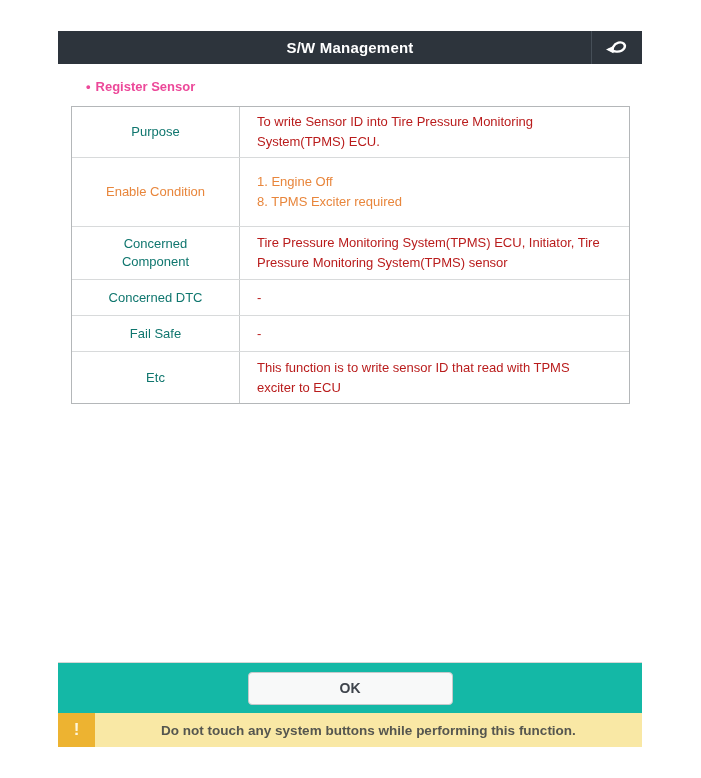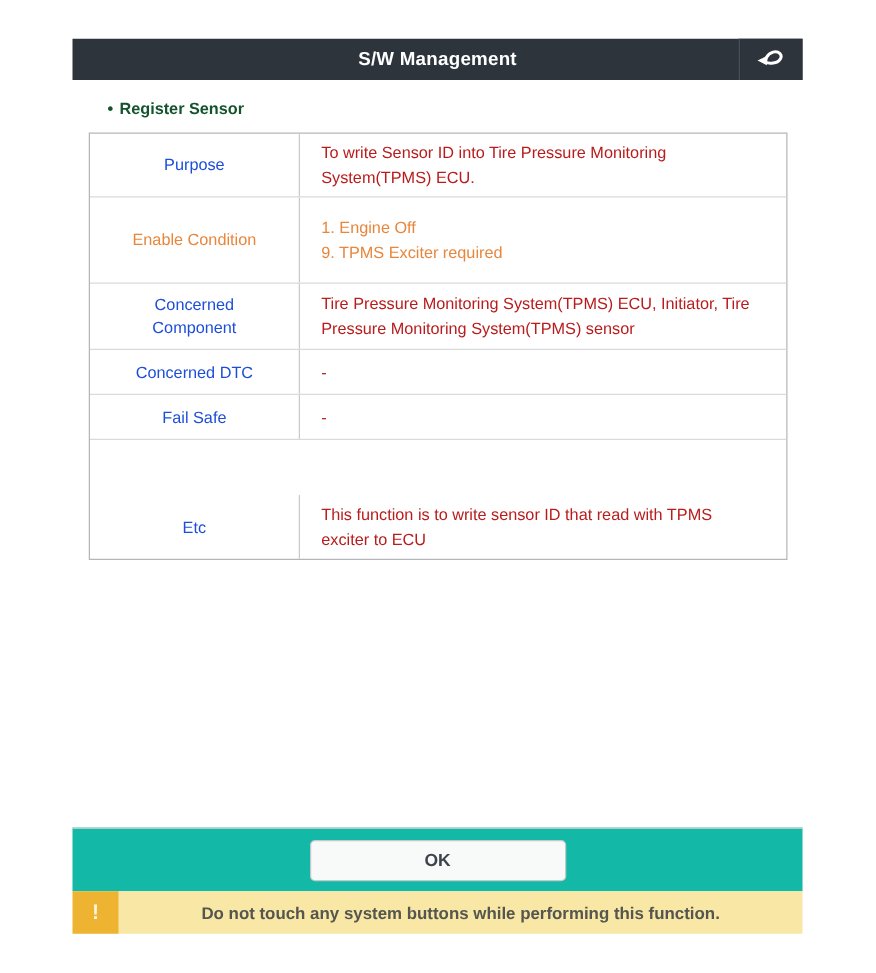--- a/index.html
+++ b/index.html
@@ -24,43 +24,43 @@
   }
   .header-back {
     position: absolute; right: 0; top: 0; width: 50px; height: 33px;
     display: flex; align-items: center; justify-content: center;
     border-left: 1px solid #464f58; cursor: pointer; background: #2d343c;
   }
 
   
   .section-label {
     position: absolute; left: 86px; top: 79px;
-    font-size: 13px; font-weight: bold; color: #14532d;
+    font-size: 13px; font-weight: bold; color: #ec4899;
   }
   .section-label .bullet { margin-right: 5px; }
 
   
   .spec-table {
     position: absolute; left: 71px; top: 106px; width: 559px;
     border: 1px solid #b4b7b9; background: #ffffff; box-sizing: border-box;
   }
   .t-row { display: flex; border-bottom: 1px solid #d8dadb; box-sizing: border-box; }
-  .t-row:last-child { border-bottom: none; margin-top: 44px; }
+  .t-row:last-child { border-bottom: none; }
   .t-row.h51 { height: 51px; }
   .t-row.h69 { height: 69px; }
   .t-row.h53 { height: 53px; }
   .t-row.h36 { height: 36px; }
   .cell-label {
     width: 168px; flex: 0 0 168px; border-right: 1px solid #c9cccd;
     display: flex; align-items: center; justify-content: center;
     box-sizing: border-box;
   }
   .cell-label span {
     display: block; width: 122px; text-align: center;
-    font-size: 13px; color: #1d4ed8; line-height: 18px;
+    font-size: 13px; color: #0f766e; line-height: 18px;
   }
   .cell-value {
     flex: 1; display: flex; flex-direction: column; justify-content: center;
     padding: 4px 20px 4px 17px; box-sizing: border-box;
     font-size: 13px; color: #b91c1c; line-height: 20px;
   }
   .row-highlight .cell-label span, .row-highlight .cell-value { color: #e8863c; }
 
   
   .footer-bar {
@@ -123,21 +123,21 @@
         <div>To write Sensor ID into Tire Pressure Monitoring System(TPMS) ECU.</div>
       </div>
     </div>
 
     <div class="t-row h69 row-highlight">
       <div class="cell-label">
         <span>Enable Condition</span>
       </div>
       <div class="cell-value">
         <div>1. Engine Off</div>
-        <div>9. TPMS Exciter required</div>
+        <div>8. TPMS Exciter required</div>
       </div>
     </div>
 
     <div class="t-row h53">
       <div class="cell-label">
         <span>Concerned Component</span>
       </div>
       <div class="cell-value">
         <div>Tire Pressure Monitoring System(TPMS) ECU, Initiator, Tire Pressure Monitoring System(TPMS) sensor</div>
       </div>

